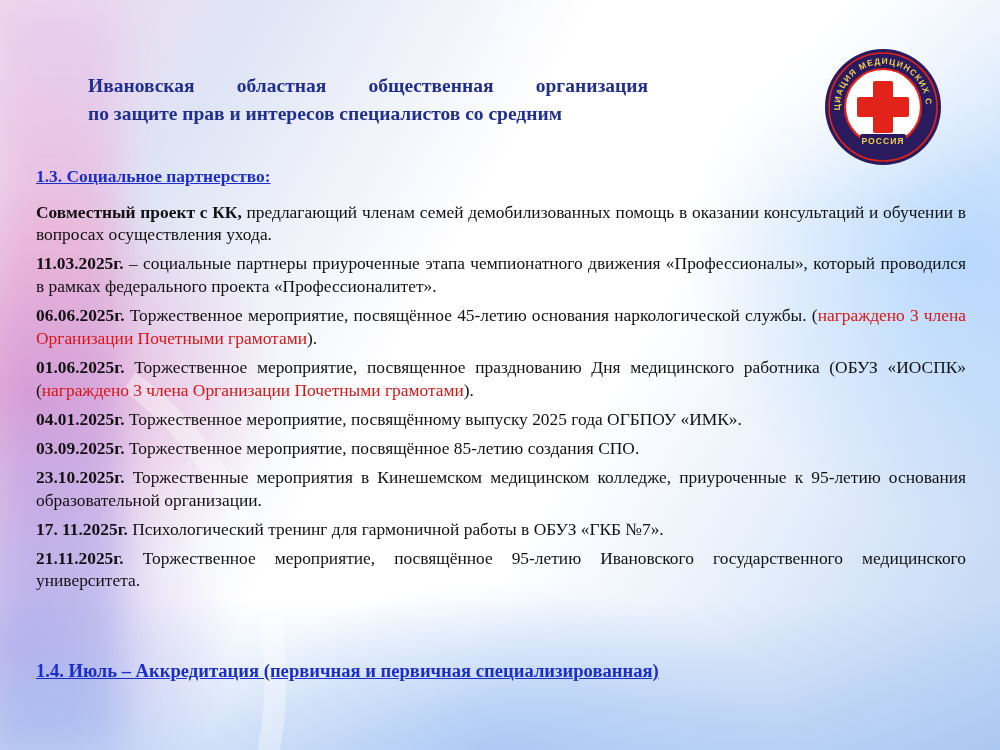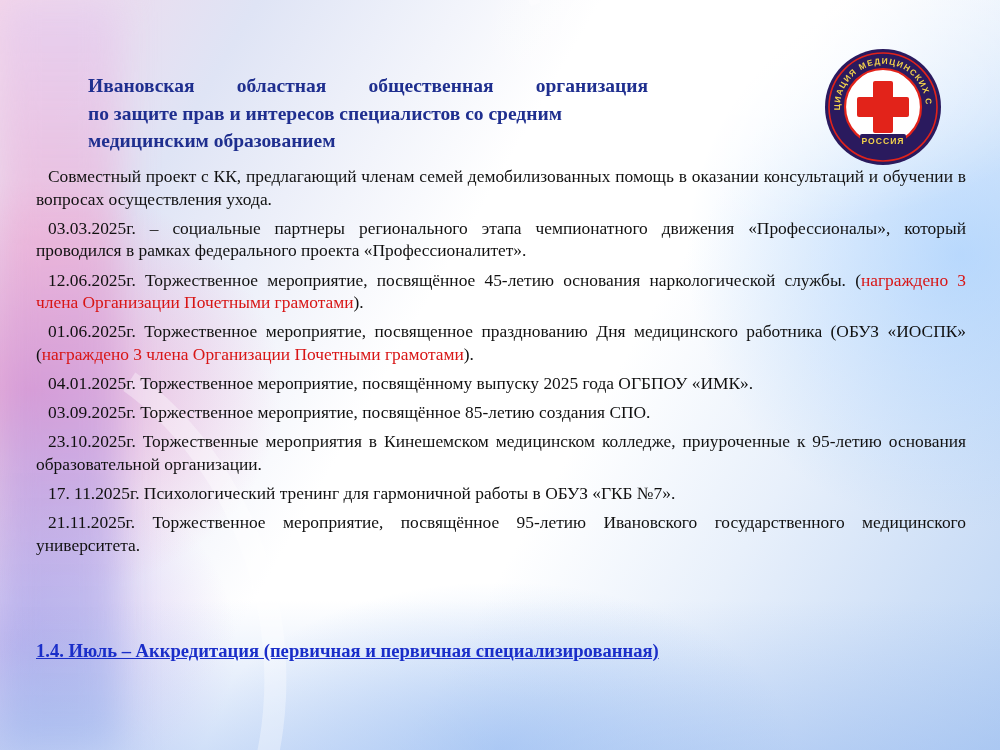--- a/index.html
+++ b/index.html
@@ -137,27 +137,27 @@
     text-align: justify;
     text-align-last: left;
   }
   .heading-link {
     color: #1a2ec9;
     font-weight: bold;
     text-decoration: underline;
     display: inline-block;
     margin-bottom: 4px;
   }
-  .b { font-weight: normal; margin-left: 12px; }
+  .b { font-weight: bold; }
   .red { color: #d81515; }
   .section-1-3 { margin-bottom: 9px; }
   .footer-link {
     position: absolute;
     left: 36px;
-    top: 640px;
+    top: 660px;
     font-size: 18.6px;
     font-weight: bold;
     color: #1a2ec9;
     text-decoration: underline;
   }
 </style>
 </head>
 <body>
 
 <div class="slide">
@@ -166,21 +166,20 @@
   <div class="swoosh sw1"></div>
   <div class="swoosh sw2"></div>
   <div class="swoosh sw3"></div>
   <div class="swoosh sw4"></div>
 
   <div class="content">
 
     <div class="org-title">
       <span class="ln ln1">Ивановская областная общественная организация</span>
       <span class="ln">по защите прав и интересов специалистов со средним</span>
-      <span class="ln">медицинским образованием</span>
     </div>
 
     <div class="emblem">
       <svg viewBox="0 0 118 118" width="118" height="118" aria-hidden="true">
         <defs>
           <path id="arcTop" d="M 16,59 A 43,43 0 0 1 102,59" fill="none"></path>
           <path id="arcBottom" d="M 104,59 A 45,45 0 0 1 14,59" fill="none"></path>
         </defs>
         <circle cx="59" cy="59" r="58" fill="#2a1a5e"></circle>
         <circle cx="59" cy="59" r="54" fill="none" stroke="#e2231a" stroke-width="1.6"></circle>
@@ -193,31 +192,34 @@
         <rect x="36" y="86" width="46" height="13" rx="2" fill="#2a1a5e"></rect>
         <text font-family="'Liberation Sans', sans-serif" font-size="8.4" font-weight="bold" fill="#f2d24b" letter-spacing="1.2">
           <textPath href="#arcTop" startOffset="50%" text-anchor="middle">АССОЦИАЦИЯ МЕДИЦИНСКИХ СЕСТЕР</textPath>
         </text>
         <text x="59" y="96" font-family="'Liberation Sans', sans-serif" font-size="8.6" font-weight="bold" fill="#f2d24b" text-anchor="middle" letter-spacing="1">РОССИЯ</text>
       </svg>
     </div>
 
     <div class="body-text">
 
+      <div class="section-1-3">
+        <span class="heading-link">1.3. Социальное партнерство:</span>
+      </div>
 
       <p class="para">
         <span class="b">Совместный проект с КК,</span><span> предлагающий членам семей демобилизованных помощь в оказании консультаций и обучении в вопросах осуществления ухода.</span>
       </p>
 
       <p class="para">
-        <span class="b">03.03.2025г.</span><span> – социальные партнеры регионального этапа чемпионатного движения «Профессионалы», который проводился в рамках федерального проекта «Профессионалитет».</span>
-      </p>
-
-      <p class="para">
-        <span class="b">12.06.2025г.</span><span> Торжественное мероприятие, посвящённое 45-летию основания наркологической службы. (</span><span class="red">награждено 3 члена Организации Почетными грамотами</span><span>).</span>
+        <span class="b">11.03.2025г.</span><span> – социальные партнеры приуроченные этапа чемпионатного движения «Профессионалы», который проводился в рамках федерального проекта «Профессионалитет».</span>
+      </p>
+
+      <p class="para">
+        <span class="b">06.06.2025г.</span><span> Торжественное мероприятие, посвящённое 45-летию основания наркологической службы. (</span><span class="red">награждено 3 члена Организации Почетными грамотами</span><span>).</span>
       </p>
 
       <p class="para">
         <span class="b">01.06.2025г.</span><span> Торжественное мероприятие, посвященное празднованию Дня медицинского работника (ОБУЗ «ИОСПК» (</span><span class="red">награждено 3 члена Организации Почетными грамотами</span><span>).</span>
       </p>
 
       <p class="para">
         <span class="b">04.01.2025г.</span><span> Торжественное мероприятие, посвящённому выпуску 2025 года ОГБПОУ «ИМК».</span>
       </p>
 

